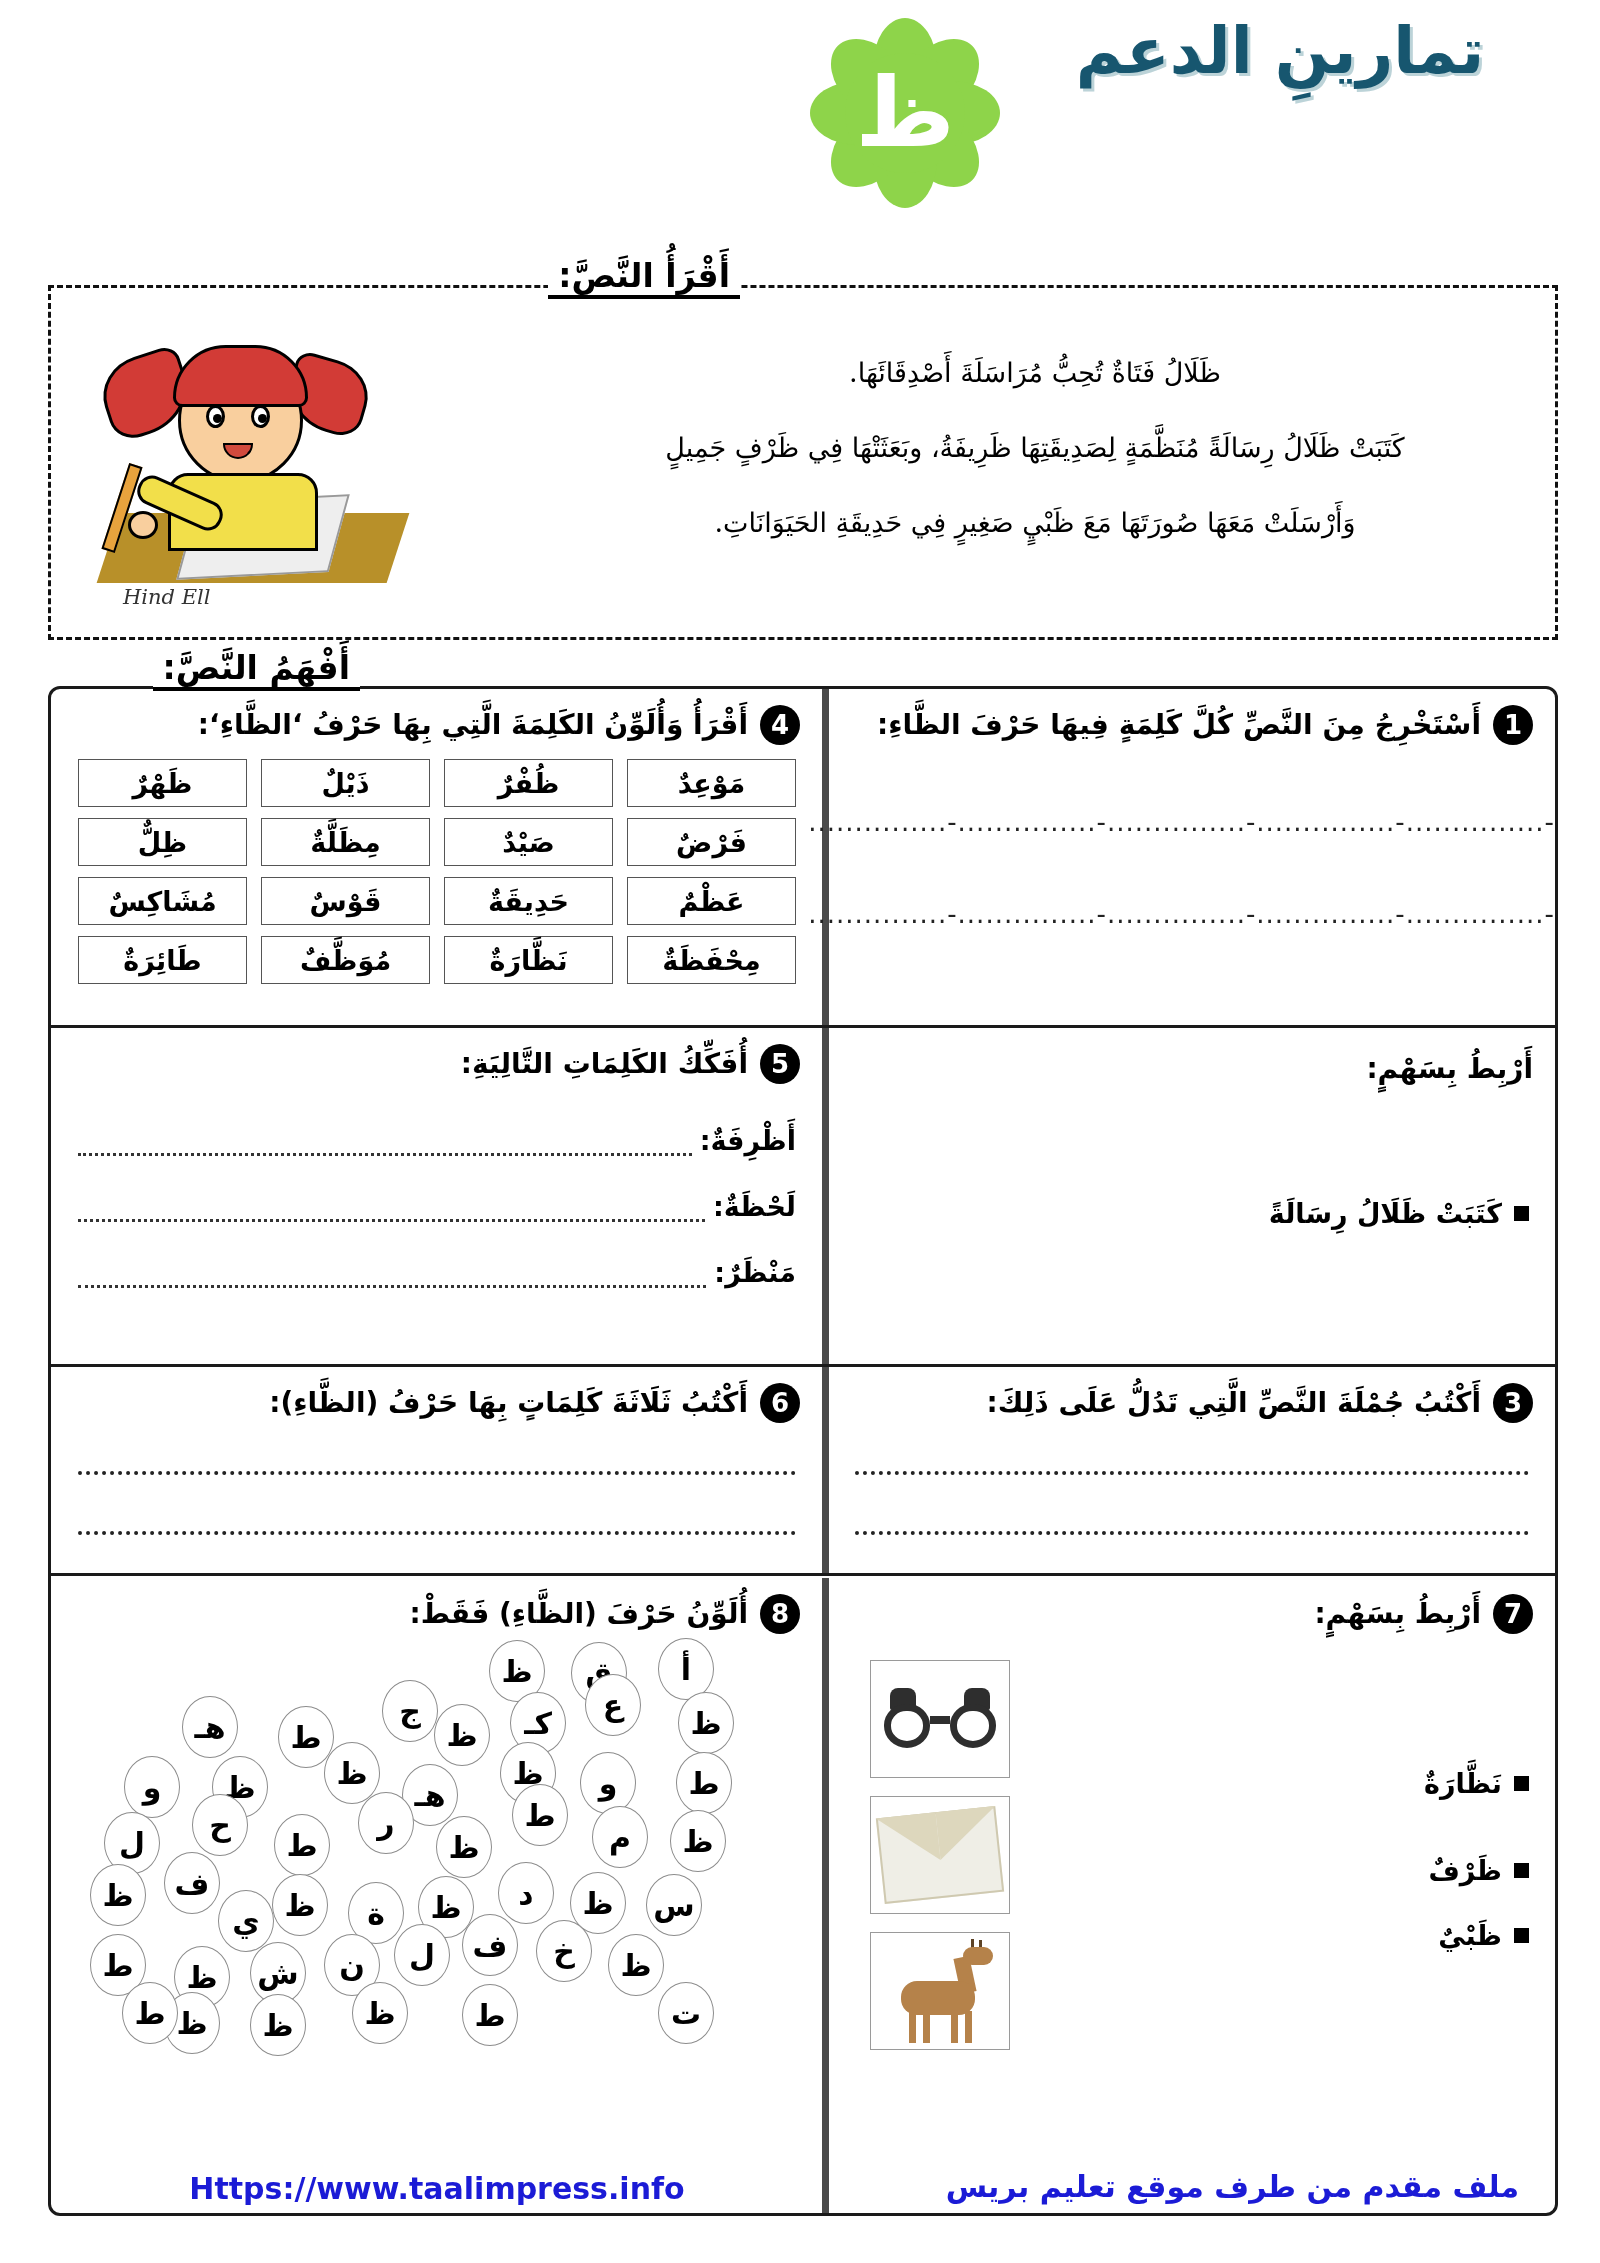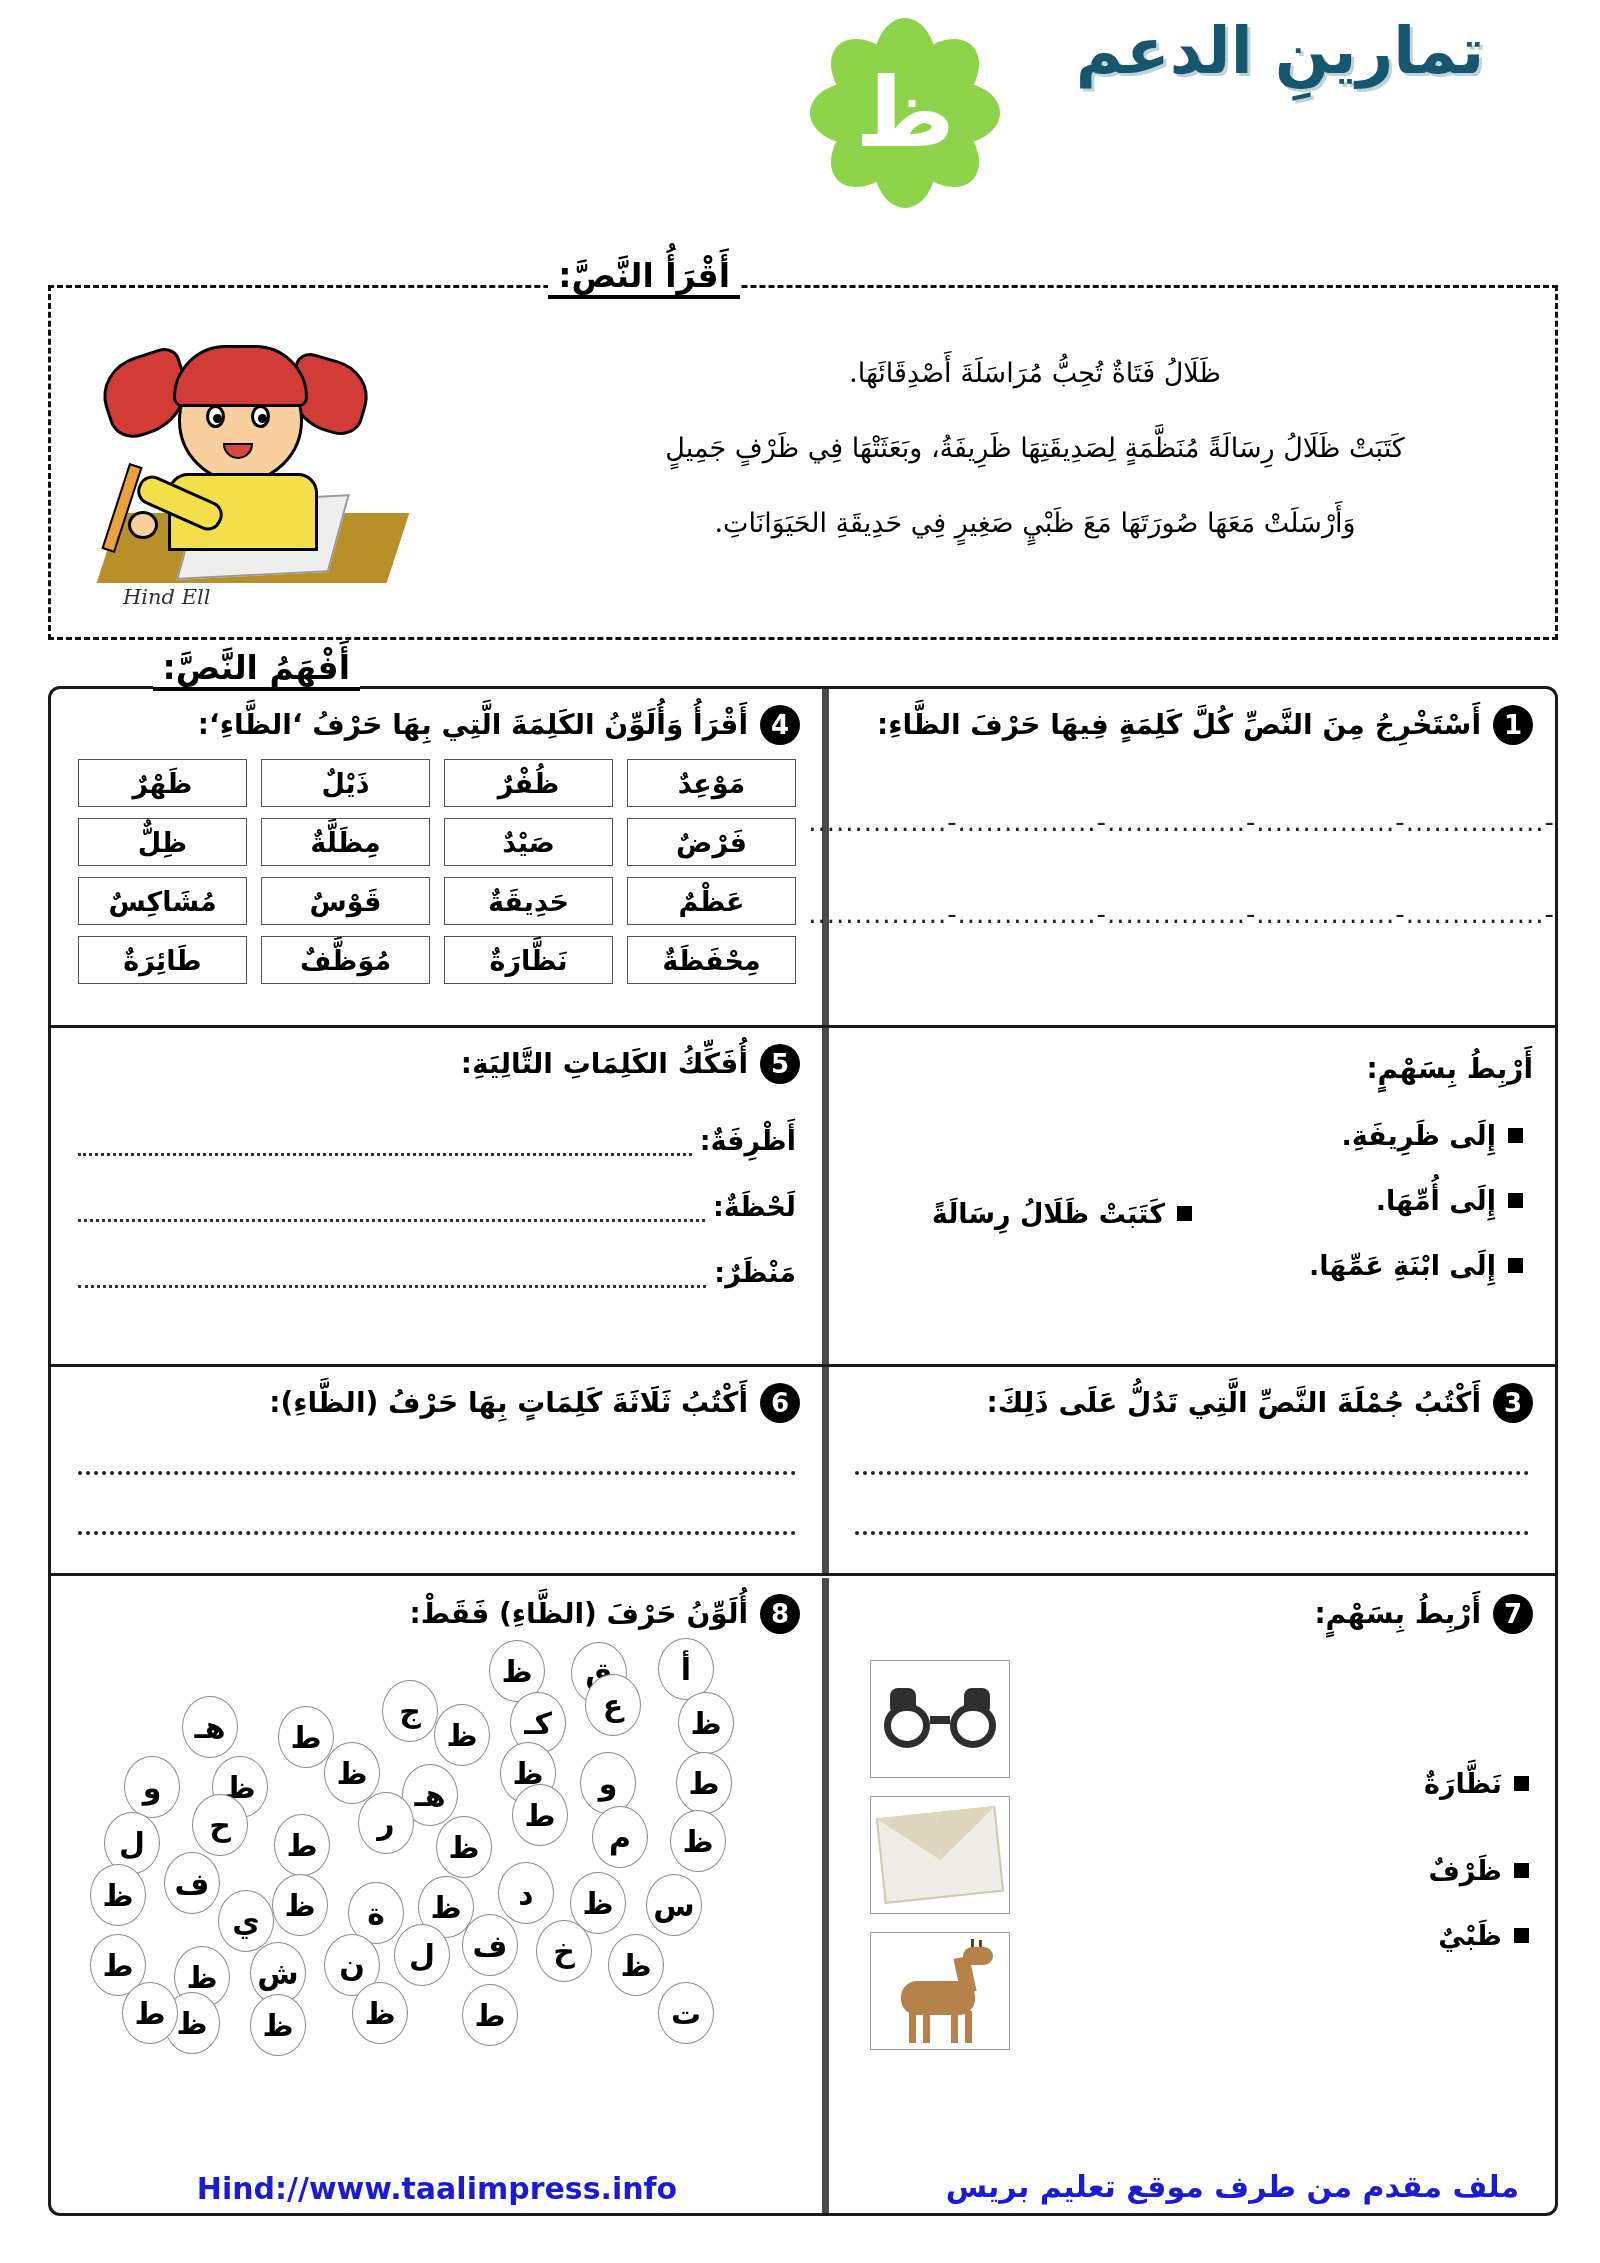--- a/index.html
+++ b/index.html
@@ -453,34 +453,20 @@
     </div>
   </div>
   <div class="row-sep" style="top:336px"></div>
 
   <div class="ex-row" id="row2">
     <div class="ex-cell right">
       <div class="q-head" style="padding-top:22px">
         <span class="q-text">أَرْبِطُ بِسَهْمٍ:</span>
       </div>
       <div class="match-wrap" style="margin-top:26px">
-        <div class="match-col rightcol">
-          <div class="match-item" style="margin-top:0">
-            <span class="bullet"></span>
-            <span>إِلَى ظَرِيفَةِ.</span>
-          </div>
-          <div class="match-item">
-            <span class="bullet"></span>
-            <span>إِلَى أُمِّهَا.</span>
-          </div>
-          <div class="match-item">
-            <span class="bullet"></span>
-            <span>إِلَى ابْنَةِ عَمِّهَا.</span>
-          </div>
-        </div>
         <div class="match-col leftcol">
           <div class="match-item" style="margin-top:78px">
             <span class="bullet"></span>
             <span>كَتَبَتْ ظَلَالُ رِسَالَةً</span>
           </div>
         </div>
       </div>
     </div>
 
     <div class="ex-cell left">
@@ -634,17 +620,17 @@
           <div class="bub" style="left: 410px; top: 280px;">ف</div>
           <div class="bub" style="left: 484px; top: 286px;">خ</div>
           <div class="bub" style="left: 556px; top: 300px;">ظ</div>
           <div class="bub" style="left: 606px; top: 348px;">ت</div>
           <div class="bub" style="left: 410px; top: 350px;">ط</div>
           <div class="bub" style="left: 300px; top: 348px;">ظ</div>
           <div class="bub" style="left: 198px; top: 360px;">ظ</div>
           <div class="bub" style="left: 112px; top: 358px;">ظ</div>
           <div class="bub" style="left: 70px; top: 348px;">ط</div>
         </div>
-      <div class="site-url">Hind://www.taalimpress.info</div>
+      <div class="site-url">Https://www.taalimpress.info</div>
     </div>
   </div>
 
 </div>
 
 </body></html>

